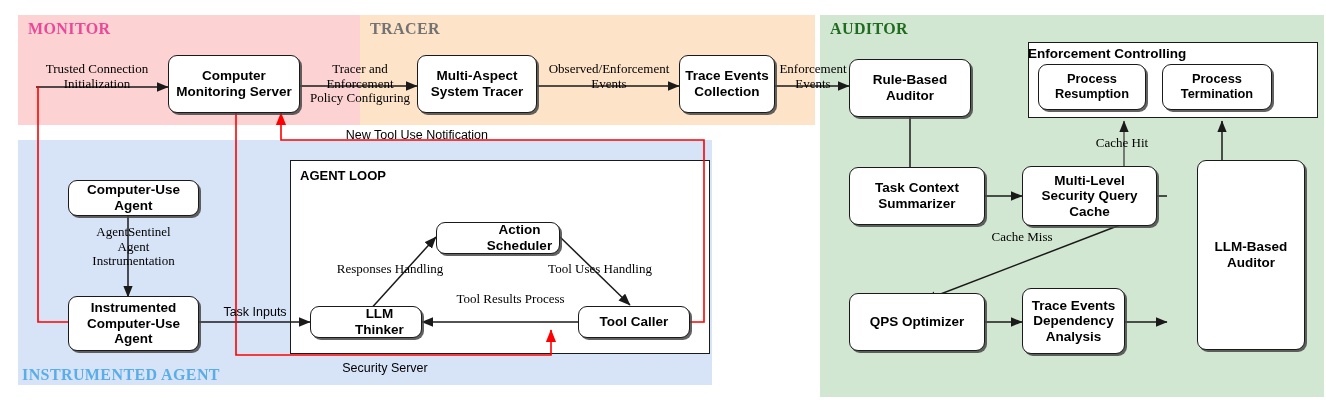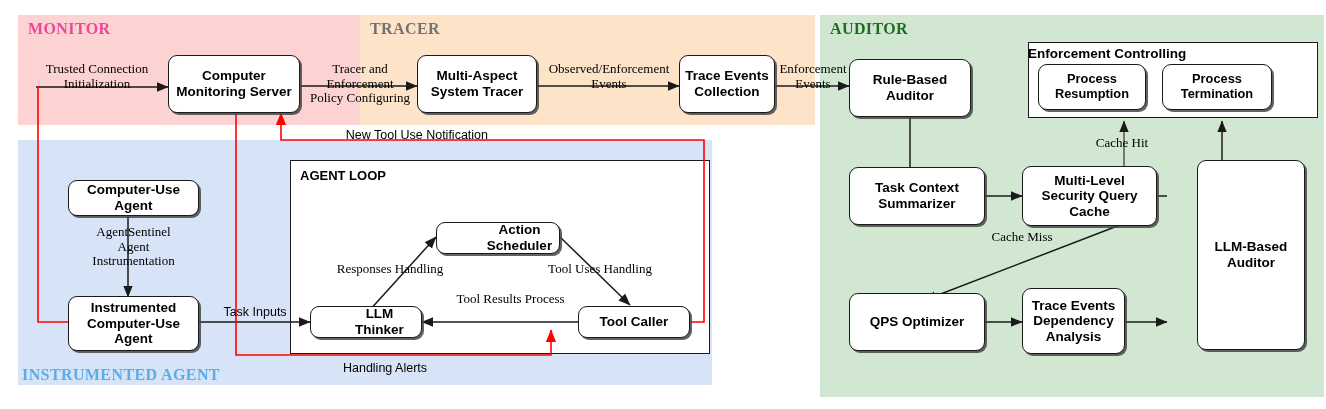--- a/index.html
+++ b/index.html
@@ -178,18 +178,18 @@
 Events</div>
 
   <div class="lbl" style="left:68px;top:225px;width:131px;">AgentSentinel
 Agent
 Instrumentation</div>
   <div class="lbl sans" style="left:200px;top:305px;width:110px;">Task Inputs</div>
   <div class="lbl" style="left:320px;top:262px;width:140px;">Responses Handling</div>
   <div class="lbl" style="left:530px;top:262px;width:140px;">Tool Uses Handling</div>
   <div class="lbl" style="left:428px;top:292px;width:165px;">Tool Results Process</div>
   <div class="lbl sans" style="left:288px;top:128px;width:200px;text-align:right;">New Tool Use Notification</div>
-  <div class="lbl sans" style="left:320px;top:361px;width:130px;">Handling Alerts</div>
+  <div class="lbl sans" style="left:320px;top:361px;width:130px;">Security Server</div>
 
   <div class="lbl" style="left:1072px;top:136px;width:100px;">Cache Hit</div>
   <div class="lbl" style="left:972px;top:230px;width:100px;">Cache Miss</div>
 
 </div>
 
 </body></html>

